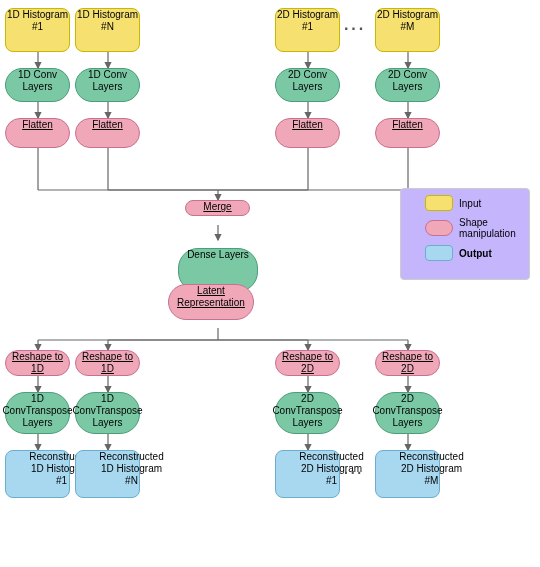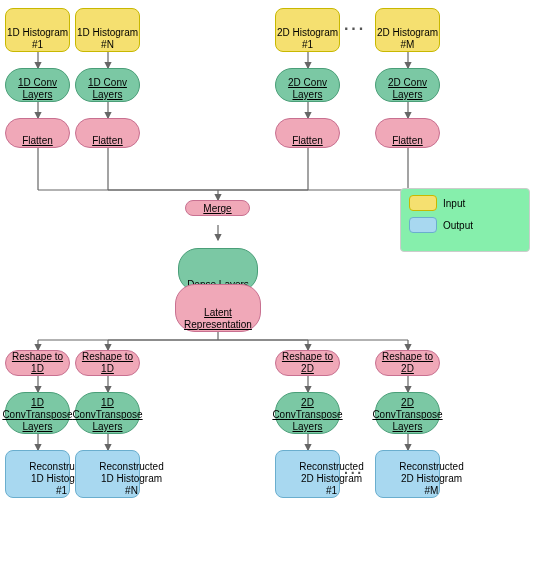--- a/index.html
+++ b/index.html
@@ -21,68 +21,67 @@
       position: absolute;
       top: 0; left: 0;
       width: 540px;
       height: 567px;
       pointer-events: none;
     }
     
     .node {
       position: absolute;
       display: flex;
-      align-items: flex-end;
+      align-items: flex-start;
       justify-content: center;
       text-align: center;
       font-size: 10px;
       line-height: 1.2;
       font-weight: 500;
     }
     .node-yellow {
       background: #f5e070;
       border: 1.5px solid #c8b800;
       border-radius: 8px;
     }
     .node-green {
       background: #7bc8a4;
       border: 1.5px solid #4a9e78;
       border-radius: 20px;
-      text-decoration: underline;
     }
     .node-pink {
       background: #f0a8b8;
       border: 1.5px solid #c87090;
       border-radius: 20px;
       text-decoration: underline;
     }
     .node-blue {
       background: #a8d8f0;
       border: 1.5px solid #6aaece;
       border-radius: 8px;
       padding-left: 48px;
     }
     
     .legend {
       position: absolute;
       top: 188px;
       right: 10px;
       width: 130px;
-      background: #86efac;
+      background: #c4b5fd;
       border: 1px solid #ccc;
       border-radius: 4px;
-      padding: 6px 8px;
+      padding: 6px 24px;
       font-size: 10px;
     }
     .legend-item {
       display: flex;
       align-items: center;
       margin-bottom: 6px;
     }
-    .legend-item:last-child { margin-bottom: 12px; }
+    .legend-item:last-child { margin-bottom: 12px; font-weight: bold; }
     .legend-box {
       width: 28px;
       height: 16px;
       border-radius: 4px;
       margin-right: 6px;
       flex-shrink: 0;
       border: 1.5px solid #999;
     }
     .dots {
       position: absolute;
@@ -201,30 +200,34 @@
   </div>
 
   <div class="node node-pink" style="left:185px; top:200px; width:65px; height:16px;">
     <span>Merge</span>
   </div>
 
   <div class="node node-green" style="left:178px; top:248px; width:80px; height:44px;">
     <span>Dense Layers</span>
   </div>
 
-  <div class="node node-pink" style="left:175px; top:284px; width:86px; height:48px;">
+  <div class="node node-pink" style="left:168px; top:284px; width:86px; height:36px;">
     <span>Latent<br>Representation</span>
   </div>
 
   <div class="legend">
     <div class="legend-item">
       <div class="legend-box" style="background:#f5e070; border-color:#c8b800; border-radius:4px;"></div>
       <span>Input</span>
     </div>
     <div class="legend-item">
+      <div class="legend-box" style="background:#f0a8b8; border-color:#c87090; border-radius:8px;"></div>
+      <span>Shape manipulation</span>
+    </div>
+    <div class="legend-item">
       <div class="legend-box" style="background:#a8d8f0; border-color:#6aaece; border-radius:4px;"></div>
       <span>Output</span>
     </div>
   </div>
 
   <div class="node node-pink" style="left:5px; top:350px; width:65px; height:26px;">
     <span>Reshape to 1D</span>
   </div>
   <div class="node node-pink" style="left:75px; top:350px; width:65px; height:26px;">
     <span>Reshape to 1D</span>

